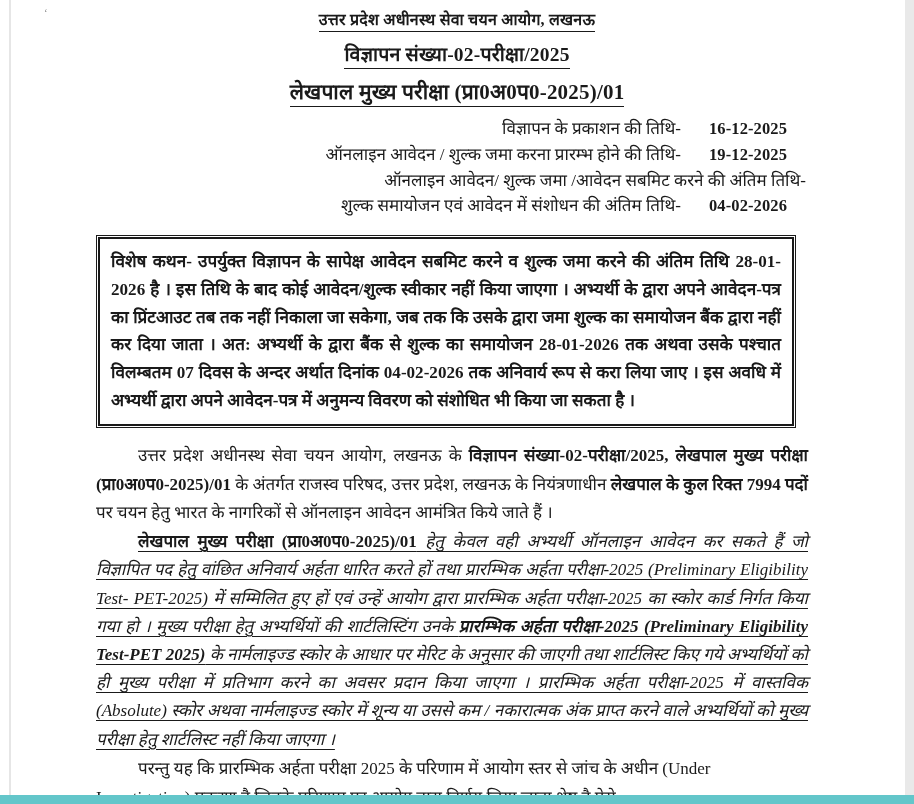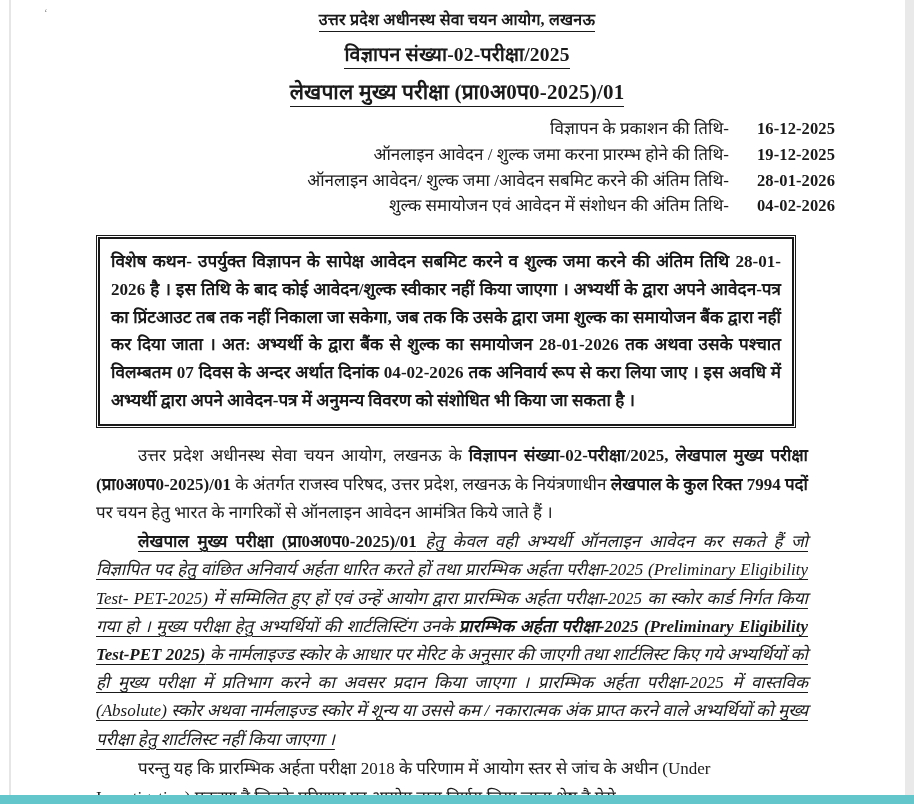--- a/index.html
+++ b/index.html
@@ -61,21 +61,21 @@
     border-bottom: 1.6px solid #1a1a1a;
     padding-bottom: 1px;
   }
   .head1 { font-size: 16px; margin-top: 8px; }
   .head2 { font-size: 19.5px; margin-top: 8px; text-align: center; }
   .head3 { font-size: 21px; margin-top: 8px; }
 
   
   .dates {
     margin-top: 9px;
-    padding-right: 60px;
+    padding-right: 108px;
   }
   .date-row {
     display: flex;
     justify-content: flex-end;
     align-items: baseline;
     font-size: 17px;
     line-height: 1.52;
     white-space: nowrap;
   }
   .date-label { font-weight: normal; }
@@ -160,41 +160,40 @@
       <div class="date-row">
         <span class="date-label">विज्ञापन के प्रकाशन की तिथि-</span>
         <span class="date-value">16-12-2025</span>
       </div>
       <div class="date-row">
         <span class="date-label">ऑनलाइन आवेदन / शुल्क जमा करना प्रारम्भ होने की तिथि-</span>
         <span class="date-value">19-12-2025</span>
       </div>
       <div class="date-row">
         <span class="date-label">ऑनलाइन आवेदन/ शुल्क जमा /आवेदन सबमिट करने की अंतिम तिथि-</span>
-        <span class="date-value">28-01-2026</span>
       </div>
       <div class="date-row">
         <span class="date-label">शुल्क समायोजन एवं आवेदन में संशोधन की अंतिम तिथि-</span>
         <span class="date-value">04-02-2026</span>
       </div>
     </div>
 
     <div class="notebox">
       <div class="notebox-inner">
         <p>विशेष कथन- उपर्युक्त विज्ञापन के सापेक्ष आवेदन सबमिट करने व शुल्क जमा करने की अंतिम तिथि 28-01-2026 है । इस तिथि के बाद कोई आवेदन/शुल्क स्वीकार नहीं किया जाएगा । अभ्यर्थी के द्वारा अपने आवेदन-पत्र का प्रिंटआउट तब तक नहीं निकाला जा सकेगा, जब तक कि उसके द्वारा जमा शुल्क का समायोजन बैंक द्वारा नहीं कर दिया जाता । अत: अभ्यर्थी के द्वारा बैंक से शुल्क का समायोजन 28-01-2026 तक अथवा उसके पश्चात विलम्बतम 07 दिवस के अन्दर अर्थात दिनांक 04-02-2026 तक अनिवार्य रूप से करा लिया जाए । इस अवधि में अभ्यर्थी द्वारा अपने आवेदन-पत्र में अनुमन्य विवरण को संशोधित भी किया जा सकता है ।</p>
       </div>
     </div>
 
     <div class="body-wrap">
 
       <p class="para indent"><span>उत्तर प्रदेश अधीनस्थ सेवा चयन आयोग, लखनऊ के </span><span class="p-bold">विज्ञापन संख्या-02-परीक्षा/2025, लेखपाल मुख्य परीक्षा (प्रा0अ0प0-2025)/01</span><span> के अंतर्गत राजस्व परिषद, उत्तर प्रदेश, लखनऊ के नियंत्रणाधीन </span><span class="p-bold">लेखपाल के कुल रिक्त 7994 पदों</span><span> पर चयन हेतु भारत के नागरिकों से ऑनलाइन आवेदन आमंत्रित किये जाते हैं ।</span></p>
 
       <p class="para indent para-underlined"><span class="p-bold">लेखपाल मुख्य परीक्षा (प्रा0अ0प0-2025)/01</span><span class="p-ital"> हेतु केवल वही अभ्यर्थी ऑनलाइन आवेदन कर सकते हैं जो विज्ञापित पद हेतु वांछित अनिवार्य अर्हता धारित करते हों तथा प्रारम्भिक अर्हता परीक्षा-2025 (Preliminary Eligibility Test- PET-2025) में सम्मिलित हुए हों एवं उन्हें आयोग द्वारा प्रारम्भिक अर्हता परीक्षा-2025 का स्कोर कार्ड निर्गत किया गया हो । मुख्य परीक्षा हेतु अभ्यर्थियों की शार्टलिस्टिंग उनके </span><span class="p-ital-b">प्रारम्भिक अर्हता परीक्षा-2025 (Preliminary Eligibility Test-PET 2025)</span><span class="p-ital"> के नार्मलाइज्ड स्कोर के आधार पर मेरिट के अनुसार की जाएगी तथा शार्टलिस्ट किए गये अभ्यर्थियों को ही मुख्य परीक्षा में प्रतिभाग करने का अवसर प्रदान किया जाएगा । प्रारम्भिक अर्हता परीक्षा-2025 में वास्तविक (Absolute) स्कोर अथवा नार्मलाइज्ड स्कोर में शून्य या उससे कम / नकारात्मक अंक प्राप्त करने वाले अभ्यर्थियों को मुख्य परीक्षा हेतु शार्टलिस्ट नहीं किया जाएगा ।</span></p>
 
-      <p class="para indent"><span>परन्तु यह कि प्रारम्भिक अर्हता परीक्षा 2018 के परिणाम में आयोग स्तर से जांच के अधीन (Under</span></p>
+      <p class="para indent"><span>परन्तु यह कि प्रारम्भिक अर्हता परीक्षा 2025 के परिणाम में आयोग स्तर से जांच के अधीन (Under</span></p>
 
       <p class="para clipped"><span>Investigation) प्रकरण है जिनके परिणाम पर आयोग द्वारा निर्णय लिया जाना शेष है ऐसे</span></p>
 
     </div>
   </div>
 
   <div class="bottom-bar"></div>
 </div>
 
 </body></html>

